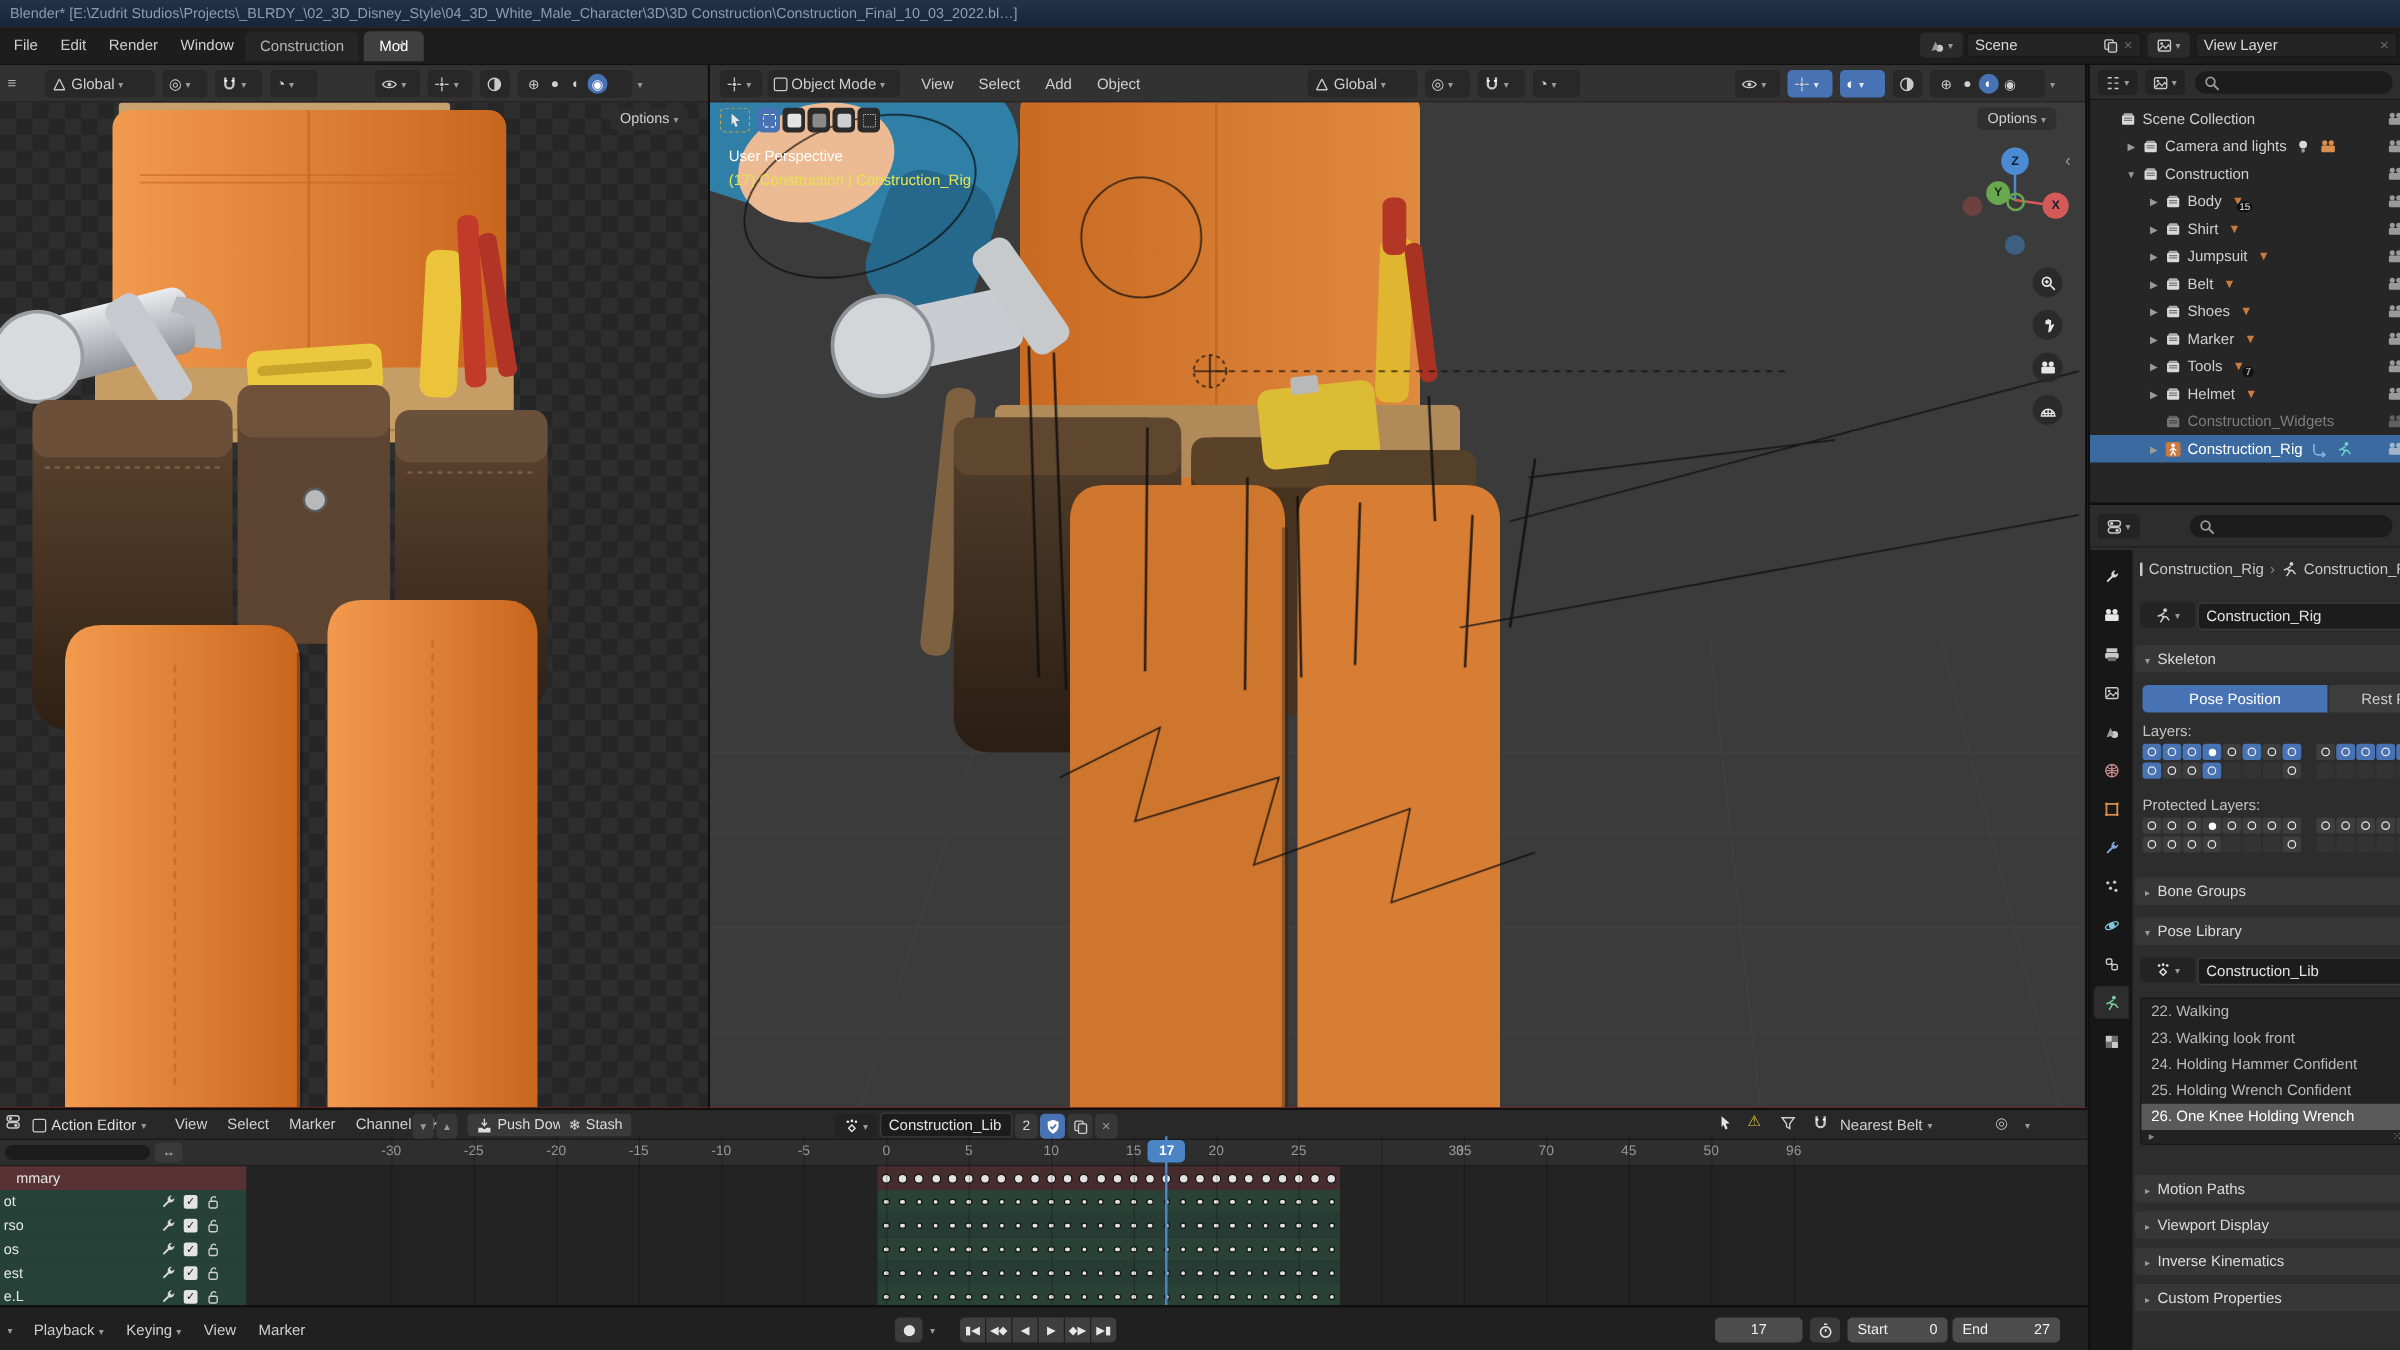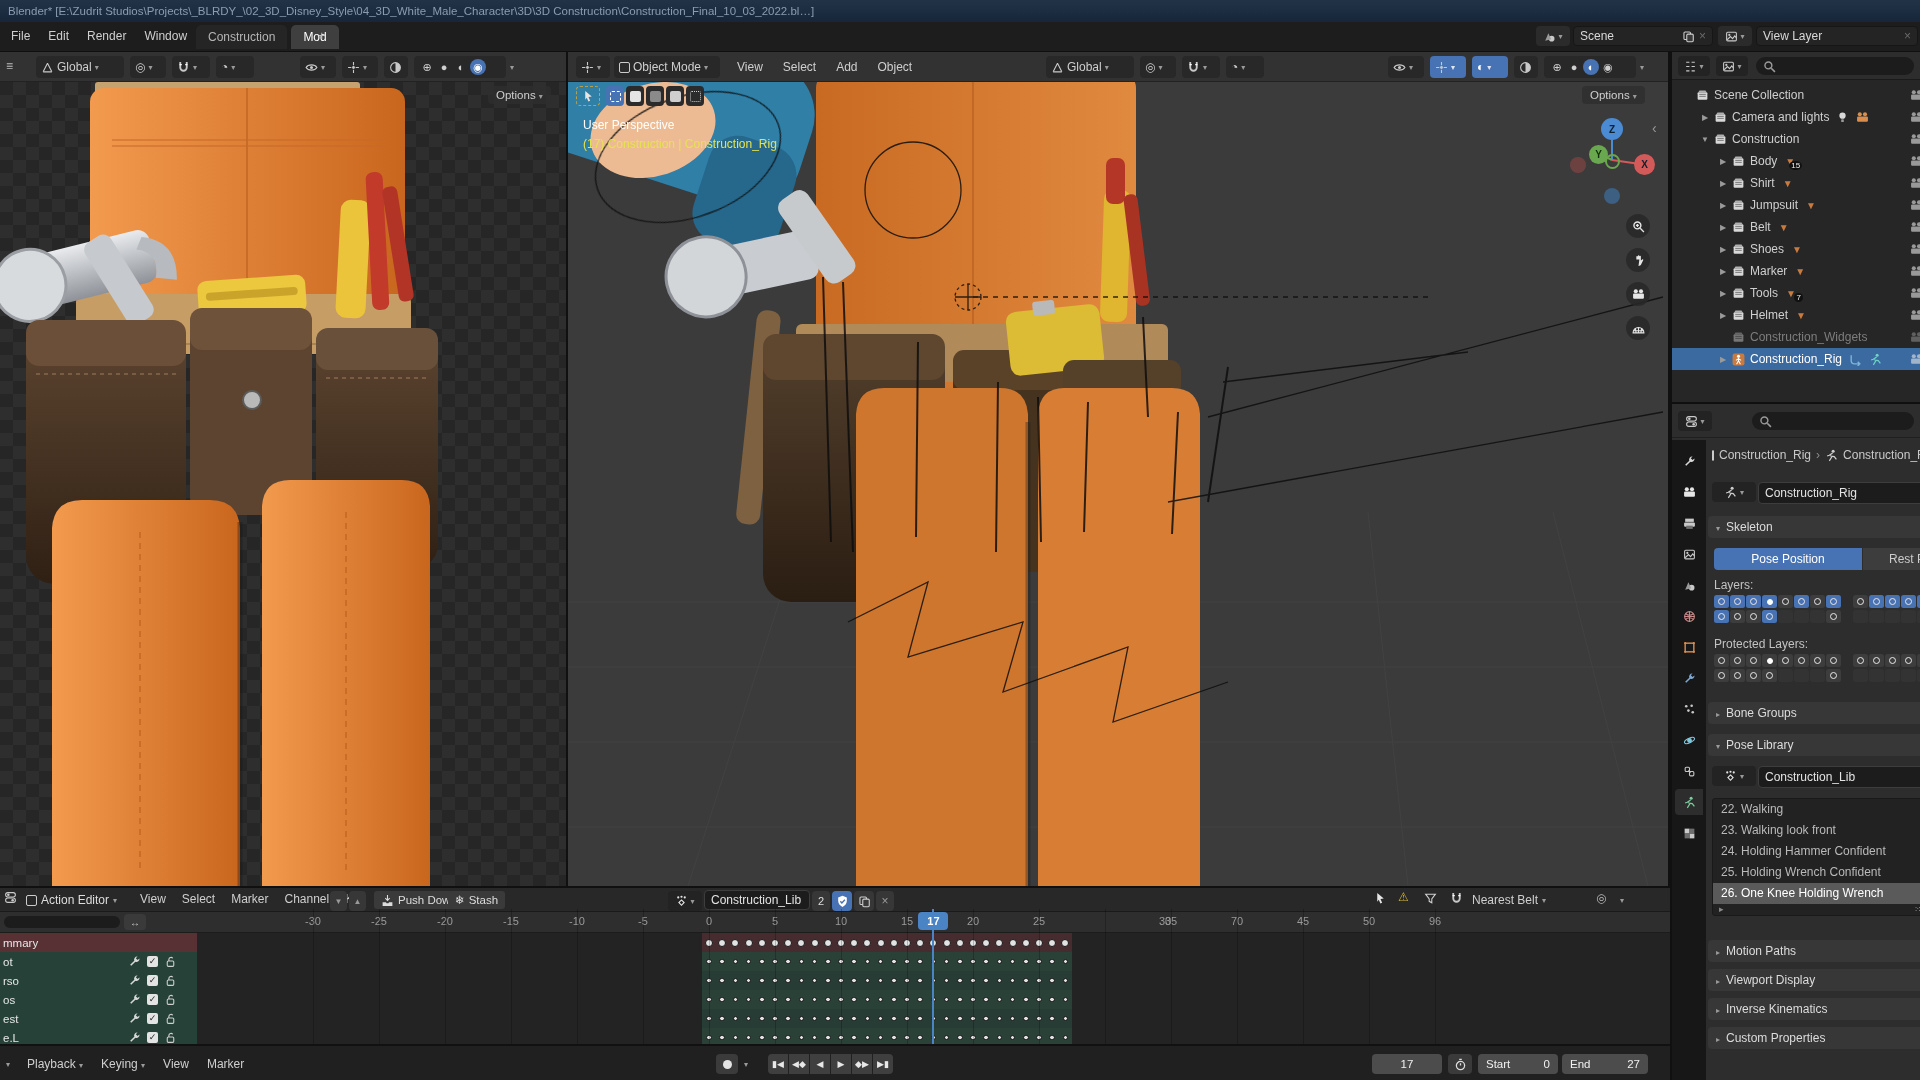--- a/index.html
+++ b/index.html
@@ -1192,21 +1192,21 @@
         <span class="rlabel" style="left: 1165px;">30</span>
         <span class="rlabel" style="left: 1171px;">35</span>
         <span class="rlabel" style="left: 1237px;">70</span>
         <span class="rlabel" style="left: 1303px;">45</span>
         <span class="rlabel" style="left: 1369px;">50</span>
         <span class="rlabel" style="left: 1435px;">96</span>
       </div>
     <div id="keyarea" class="a" style="left:0;top:45px;width:1670px;height:113px;">
         <div style="position: absolute; left: 702px; top: 0px; width: 370.4px; height: 19px; background: rgb(70, 44, 46);"></div>
         <div class="chname" style="top: 0px; background: var(--summary-channel);">
-          <span style="padding-left: 3px;">mmary</span>
+          <span style="padding-left: 13px;">mmary</span>
         </div>
         <div class="kdot" style="left: 705px; top: 5.5px; width: 8px; height: 8px;"></div>
         <div class="kdot" style="left: 718.2px; top: 5.5px; width: 8px; height: 8px;"></div>
         <div class="kdot" style="left: 731.4px; top: 5.5px; width: 8px; height: 8px;"></div>
         <div class="kdot" style="left: 744.6px; top: 5.5px; width: 8px; height: 8px;"></div>
         <div class="kdot" style="left: 757.8px; top: 5.5px; width: 8px; height: 8px;"></div>
         <div class="kdot" style="left: 771px; top: 5.5px; width: 8px; height: 8px;"></div>
         <div class="kdot" style="left: 784.2px; top: 5.5px; width: 8px; height: 8px;"></div>
         <div class="kdot" style="left: 797.4px; top: 5.5px; width: 8px; height: 8px;"></div>
         <div class="kdot" style="left: 810.6px; top: 5.5px; width: 8px; height: 8px;"></div>

